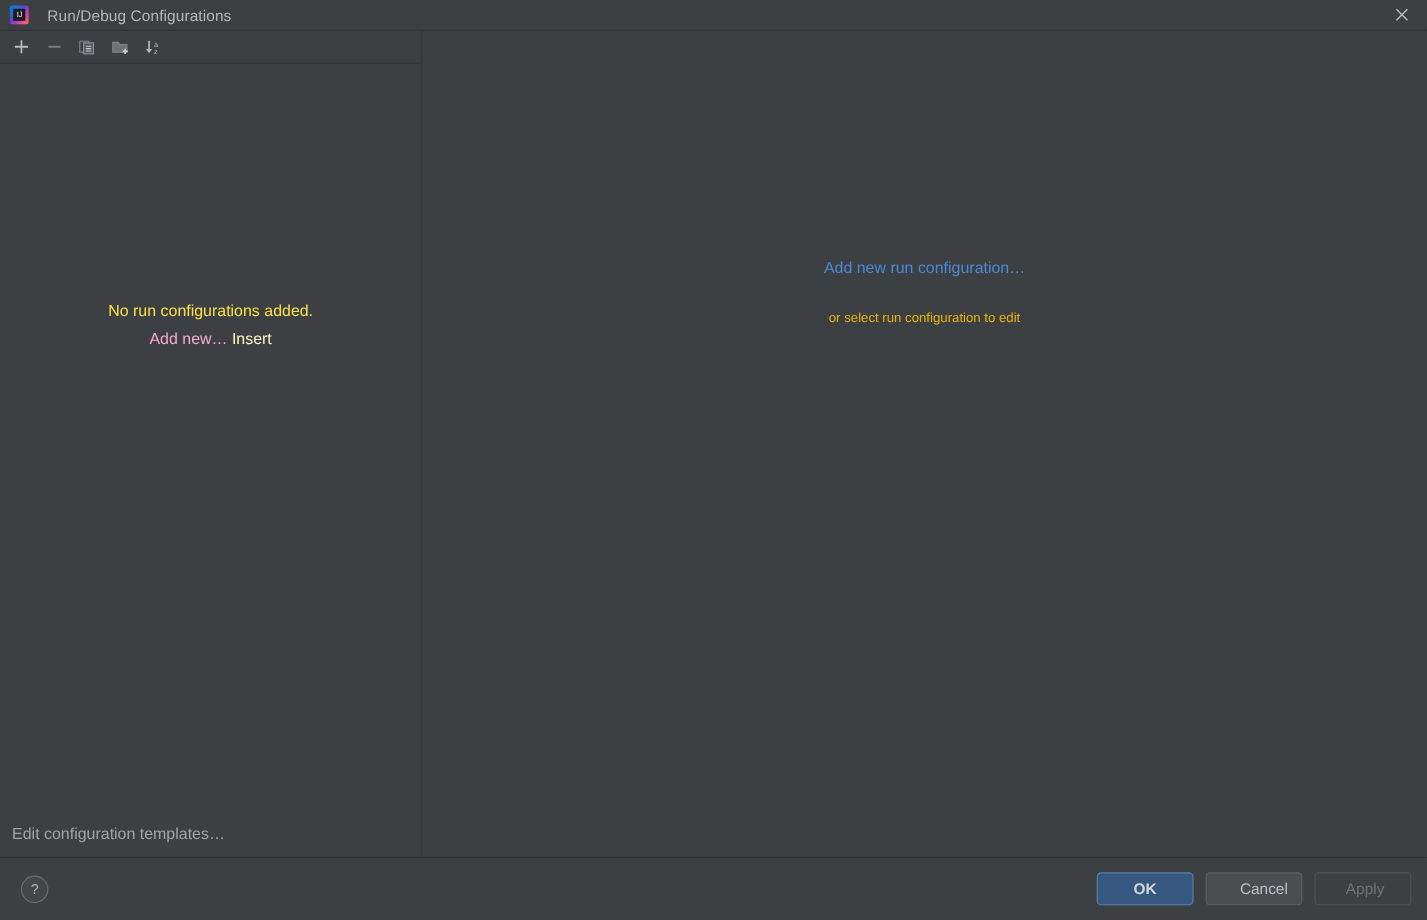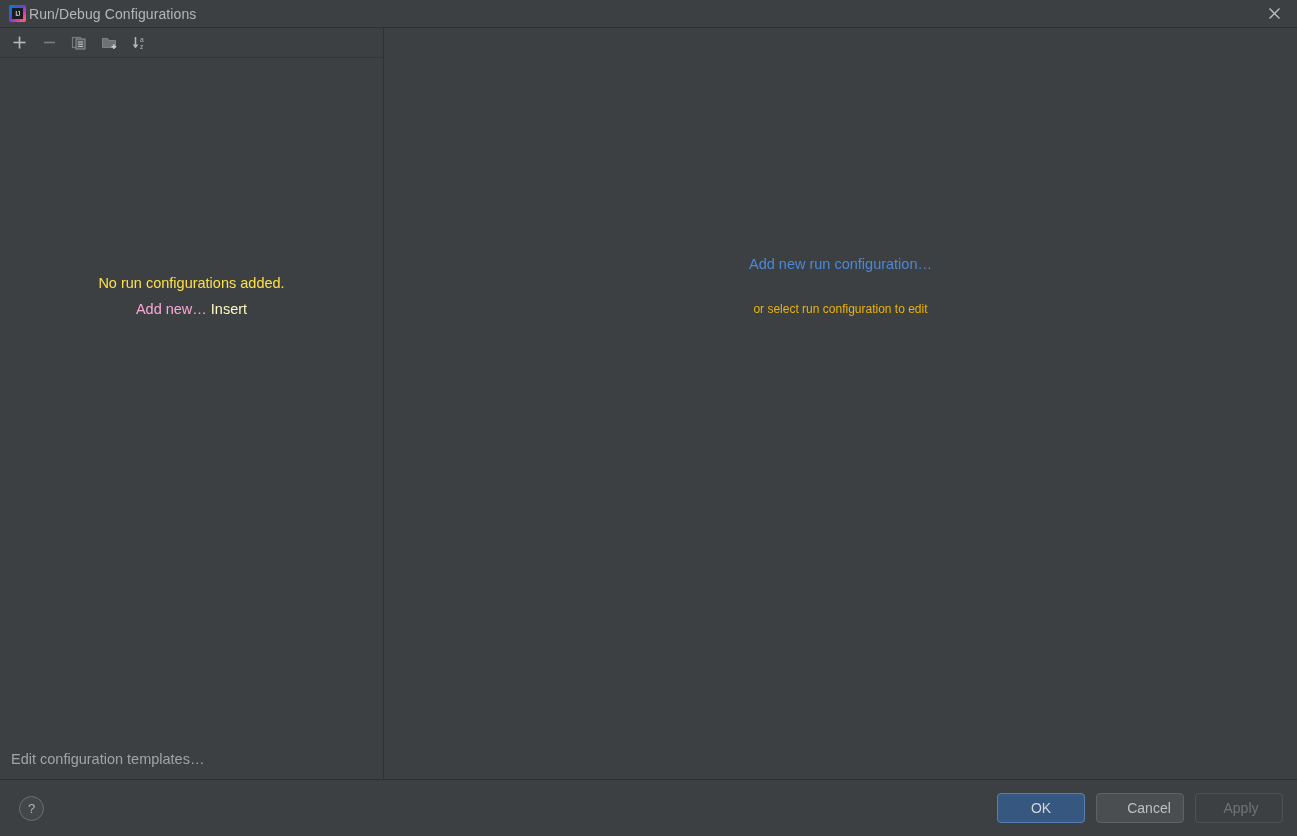--- a/index.html
+++ b/index.html
@@ -57,21 +57,21 @@
     justify-content: center;
     font-size: 7px;
     line-height: 1;
     color: #ffffff;
     font-family: "Liberation Sans", sans-serif;
     letter-spacing: -0.5px;
     padding-bottom: 1px;
     box-sizing: border-box;
   }
   .title-text {
-    margin-left: 3px;
+    margin-left: 17px;
     font-size: 14px;
     color: #b6b6b6;
     letter-spacing: 0.1px;
   }
   .close-btn {
     position: absolute;
     right: 0;
     top: 0;
     width: 46px;
     height: 27px;
@@ -155,21 +155,21 @@
 
   
   .right-panel {
     flex: 1;
     position: relative;
   }
   .right-msg {
     position: absolute;
     left: 0;
     right: 0;
-    top: 224px;
+    top: 204px;
     text-align: center;
   }
   .right-link {
     font-size: 14.5px;
     color: #4a88d8;
     cursor: default;
     display: block;
     line-height: 25px;
   }
   .right-sub {
@@ -219,21 +219,21 @@
     align-items: center;
     justify-content: center;
     box-sizing: border-box;
     cursor: default;
     padding: 0 10px;
   }
   .btn-default {
     background: #365880;
     border: 1px solid #5781b4;
     color: #d4d7da;
-    font-weight: normal;
+    font-weight: bold;
   }
   .btn-normal {
     background: #4a4e51;
     border: 1px solid #5e6265;
     color: #bdc1c4;
     padding-left: 28px;
   }
   .btn-disabled {
     background: transparent;
     border: 1px solid #4f5356;

